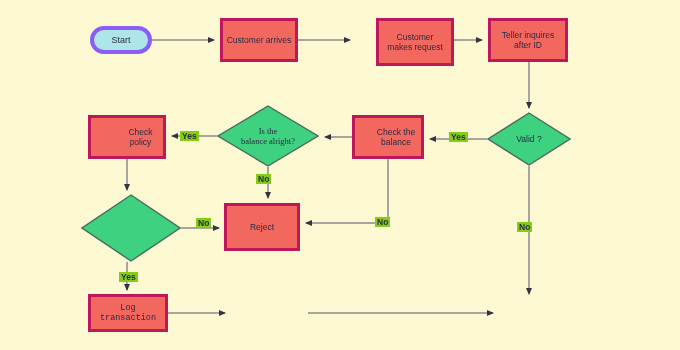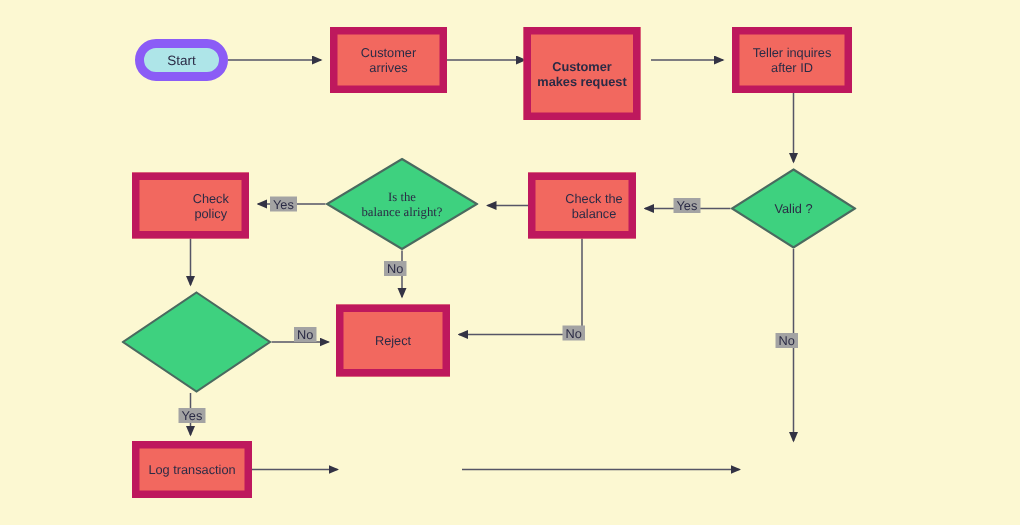--- a/index.html
+++ b/index.html
@@ -34,28 +34,28 @@
     z-index: 3;
   }
   .node .lbl {
     display: block;
     padding: 0 3px;
     white-space: pre-line;
   }
   
   .n-terminator {
     background: #aee5e8;
-    border: 6px solid #8b5cf6;
+    border: 4px solid #8b5cf6;
     border-radius: 14px;
     font-size: 9px;
   }
   
   .n-process {
     background: #f2685f;
-    border: 5px solid #be185d;
+    border: 3px solid #be185d;
     font-size: 8.5px;
   }
   
   .n-decision {
     background: transparent;
     border: none;
     font-size: 8.5px;
   }
   .n-decision .diamond-fill {
     position: absolute;
@@ -67,24 +67,25 @@
   }
   .n-decision .lbl {
     position: relative;
     z-index: 1;
   }
   .edge-label {
     position: absolute;
     font-family: "Liberation Sans", sans-serif;
     font-size: 8.5px;
     color: #2b2b45;
-    background: #a3a3a3;
+    background: #84cc16;
     padding: 0 2px;
     z-index: 2;
     white-space: nowrap;
+    font-weight: bold;
   }
 </style>
 </head>
 <body>
 
 <div id="canvas">
 
   <svg id="edges" viewBox="0 0 680 350" xmlns="http://www.w3.org/2000/svg">
     <defs>
       <marker id="arrow" markerWidth="7" markerHeight="7" refX="6" refY="3" orient="auto" markerUnits="userSpaceOnUse">
@@ -126,21 +127,21 @@
   </svg>
 
   <div class="node n-terminator" style="left:90px; top:26px; width:62px; height:28px;">
     <span class="lbl">Start</span>
   </div>
 
   <div class="node n-process" style="left:220px; top:18px; width:78px; height:44px;">
     <span class="lbl">Customer arrives</span>
   </div>
 
-  <div class="node n-process" style="left:349px; top:18px; width:78px; height:62px;font-weight:bold;">
+  <div class="node n-process" style="left:376px; top:18px; width:78px; height:48px;">
     <span class="lbl">Customer
 makes request</span>
   </div>
 
   <div class="node n-decision" style="left:487px; top:112px; width:84px; height:54px;">
     <svg class="diamond-fill" viewBox="0 0 84 54" preserveAspectRatio="none">
       <polygon points="42,1 83,27 42,53 1,27" fill="#3ed17f" stroke="#4a6a5f" stroke-width="1.4"></polygon>
     </svg>
     <span class="lbl">Valid  ?</span>
   </div>
@@ -170,21 +171,21 @@
   <div class="node n-decision" style="left:81px; top:194px; width:100px; height:68px;">
     <svg class="diamond-fill" viewBox="0 0 100 68" preserveAspectRatio="none">
       <polygon points="50,1 99,34 50,67 1,34" fill="#3ed17f" stroke="#4a6a5f" stroke-width="1.4"></polygon>
     </svg>
   </div>
 
   <div class="node n-process" style="left:224px; top:203px; width:76px; height:48px;text-align:center;">
     <span class="lbl">Reject</span>
   </div>
 
-  <div class="node n-process" style="left:88px; top:294px; width:80px; height:38px;">
+  <div class="node n-process" style="left:88px; top:294px; width:80px; height:38px;font-family:Liberation Mono, monospace;">
     <span class="lbl">Log transaction</span>
   </div>
 
 
 
   <div class="edge-label" style="left:449px; top:132px;">Yes</div>
   <div class="edge-label" style="left:517px; top:222px;">No</div>
   <div class="edge-label" style="left:180px; top:131px;">Yes</div>
   <div class="edge-label" style="left:256px; top:174px;">No</div>
   <div class="edge-label" style="left:375px; top:217px;">No</div>

